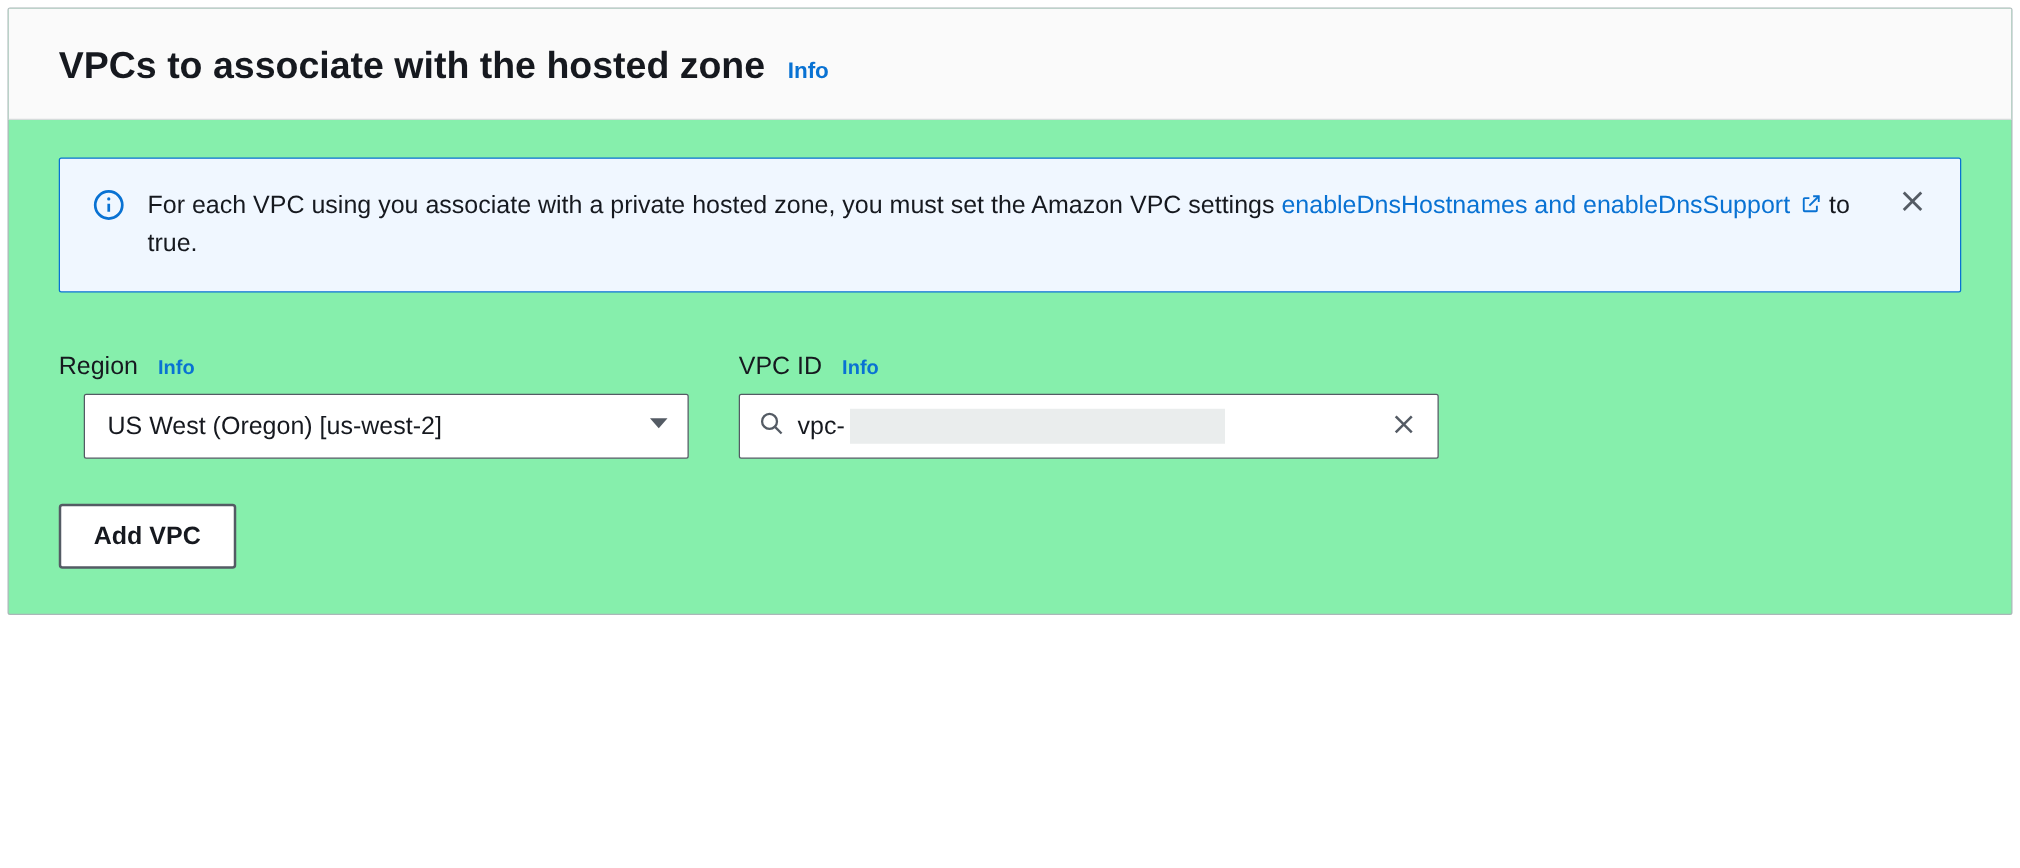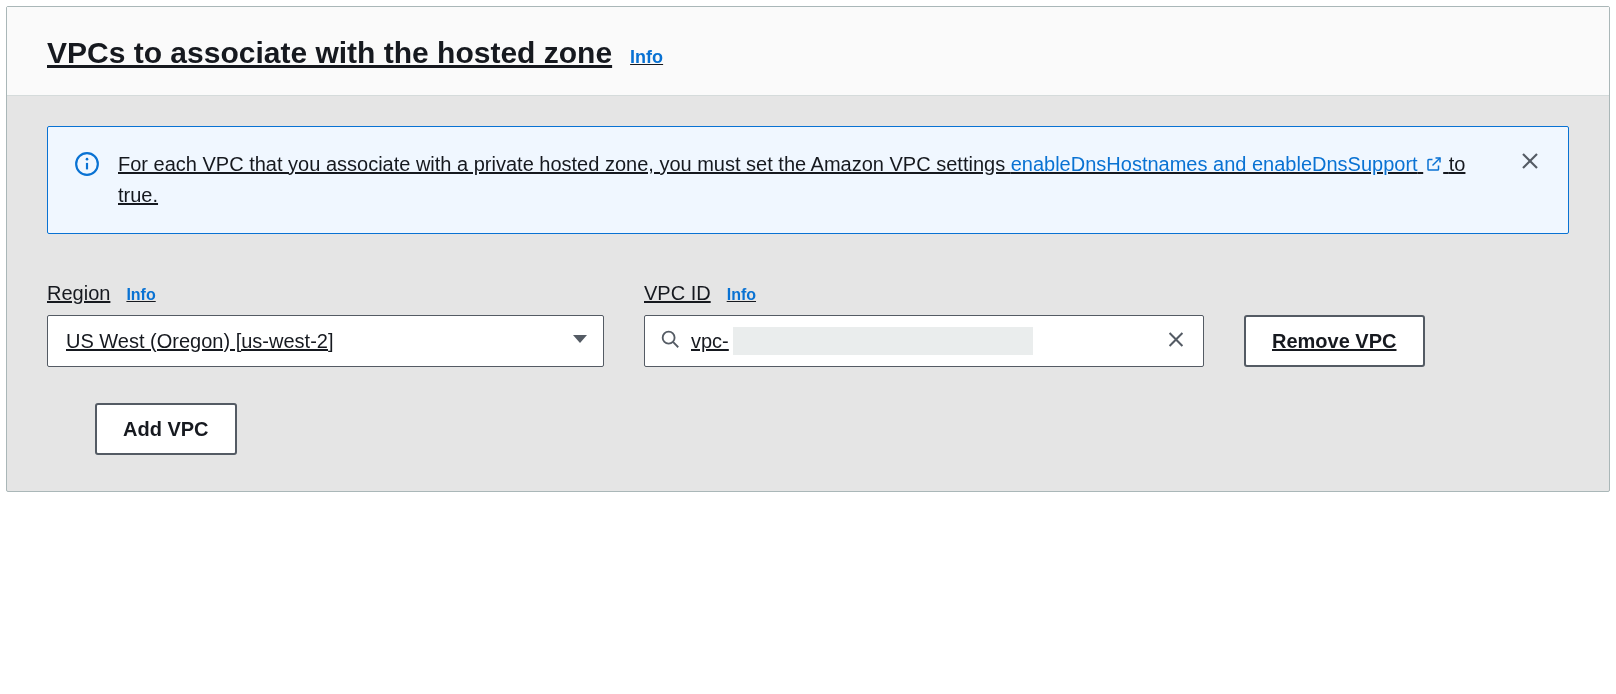--- a/index.html
+++ b/index.html
@@ -24,22 +24,21 @@
     background: #fff;
   }
   .page {
     width: 1616px;
     max-width: 100%;
     padding: 6px;
   }
   .panel {
     border: 1px solid var(--border-panel);
     border-radius: 2px;
-    background: #e5e5e5;
-    text-decoration: underline;
+    background: #86efac;
   }
   .panel-header {
     background: var(--panel-header-bg);
     padding: 28px 40px 24px;
     border-bottom: 1px solid var(--border);
   }
   .panel-title-row {
     display: flex;
     align-items: baseline;
     gap: 18px;
@@ -117,21 +116,22 @@
   }
   .field { display: flex; flex-direction: column; }
   .field-label-row {
     display: flex; align-items: baseline; gap: 16px; margin-bottom: 10px;
   }
   .field-label {
     font-size: 20px; font-weight: 400; color: #16191f;
   }
   .select-wrap {
     position: relative;
-    width: 557px;
+    width: 484px;
+    margin-left: 20px;
   }
   .select {
     width: 100%;
     height: 52px;
     border: 1px solid var(--btn-border);
     border-radius: 2px;
     background: #fff;
     padding: 0 48px 0 18px;
     font-size: 20px;
     color: #16191f;
@@ -179,21 +179,21 @@
     padding: 0 26px;
     border: 2px solid var(--btn-border);
     border-radius: 3px;
     background: #fff;
     color: #16191f;
     font-size: 20px;
     font-weight: 700;
     cursor: pointer;
     display: inline-flex; align-items: center; justify-content: center;
   }
-  .add-row { margin-top: 36px; margin-left: 48px; }
+  .add-row { margin-top: 36px; }
 </style>
 </head>
 <body>
 
 <div class="page">
   <section class="panel">
     <header class="panel-header">
       <div class="panel-title-row">
         <h2 class="panel-title">VPCs to associate with the hosted zone</h2>
         <span class="info-link">Info</span>
@@ -204,21 +204,21 @@
 
       <div class="alert" role="status">
         <span class="alert-icon">
           <svg viewBox="0 0 24 24" fill="none" stroke="currentColor" stroke-width="2">
             <circle cx="12" cy="12" r="10"></circle>
             <line x1="12" y1="11" x2="12" y2="17"></line>
             <circle cx="12" cy="7.5" r="1.2" fill="currentColor" stroke="none"></circle>
           </svg>
         </span>
         <div class="alert-text">
-          <span>For each VPC that you associate with a private hosted zone, you must set the Amazon VPC settings </span>
+          <span>For each VPC using you associate with a private hosted zone, you must set the Amazon VPC settings </span>
           <a href="#">
             <span>enableDnsHostnames and enableDnsSupport</span>
             <span class="ext-icon">
               <svg viewBox="0 0 24 24" fill="none" stroke="currentColor" stroke-width="2">
                 <path d="M14 4h6v6"></path>
                 <path d="M20 4L10 14"></path>
                 <path d="M18 14v5a1 1 0 0 1-1 1H5a1 1 0 0 1-1-1V7a1 1 0 0 1 1-1h5"></path>
               </svg>
             </span>
           </a>
@@ -272,23 +272,20 @@
               <span>
                 <svg viewBox="0 0 24 24" fill="none" stroke="currentColor" stroke-width="2.2">
                   <line x1="5" y1="5" x2="19" y2="19"></line>
                   <line x1="19" y1="5" x2="5" y2="19"></line>
                 </svg>
               </span>
             </button>
           </div>
         </div>
 
-        <div class="field" style="justify-content:flex-end;">
-          <button class="btn">Remove VPC</button>
-        </div>
 
       </div>
 
       <div class="add-row">
         <button class="btn">Add VPC</button>
       </div>
 
     </div>
   </section>
 </div>

